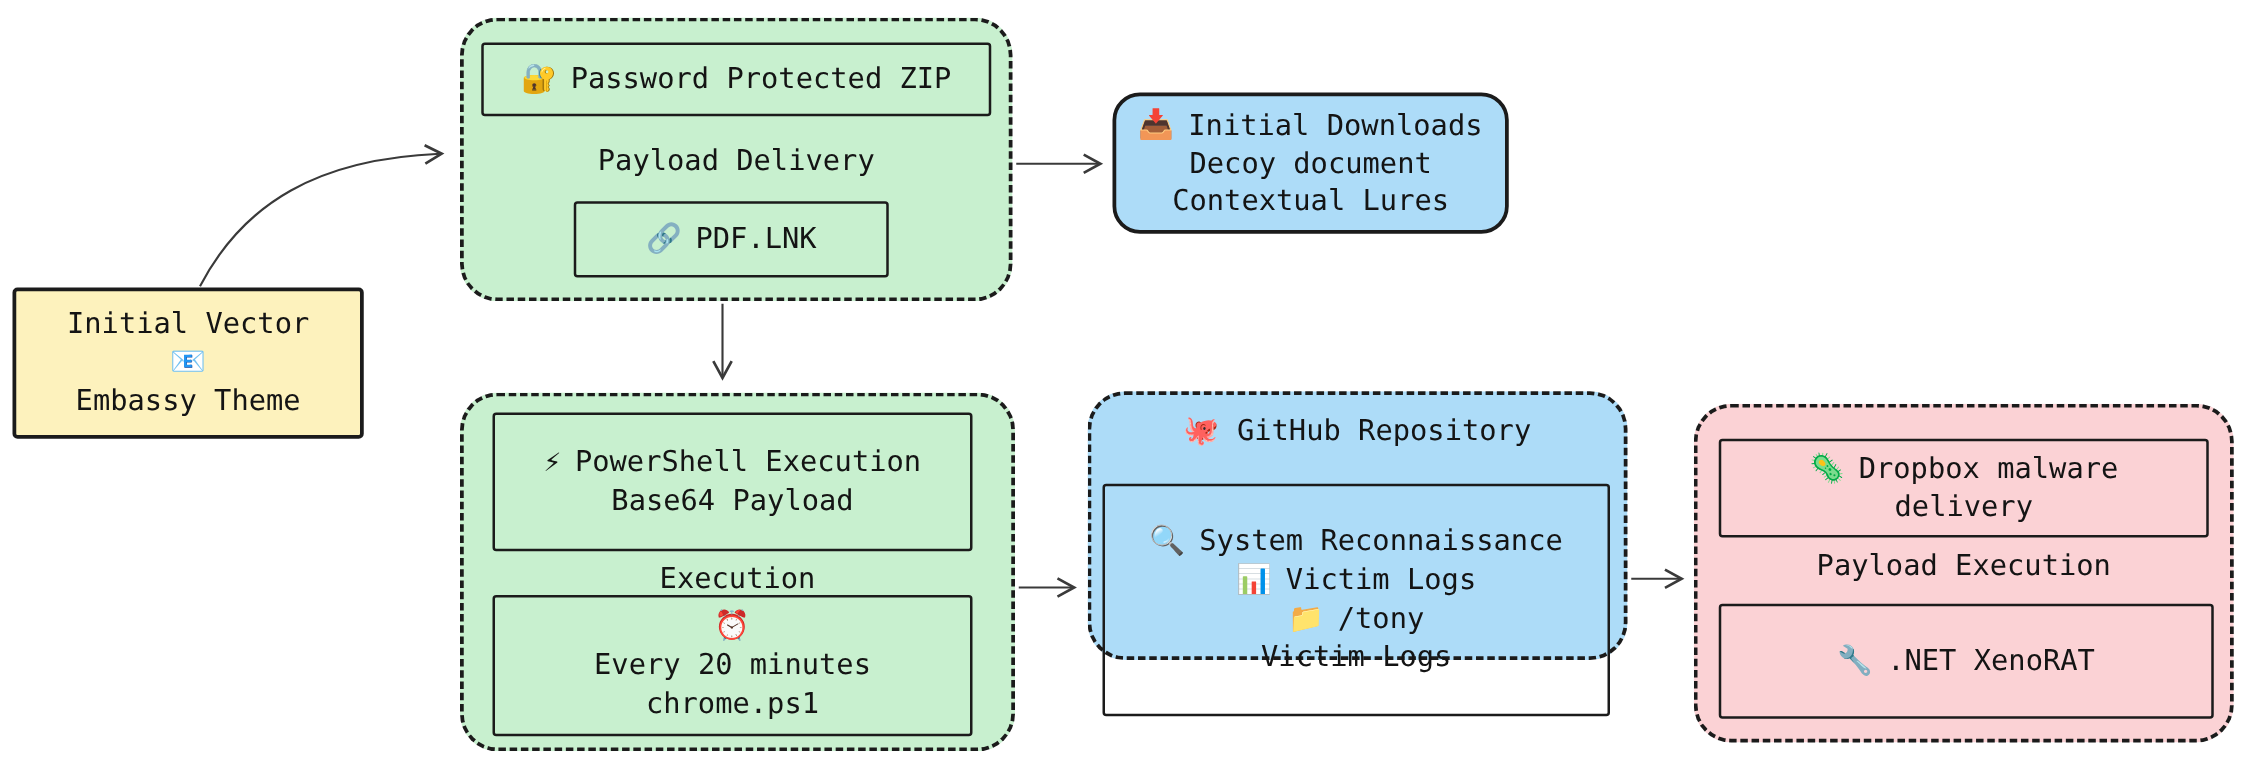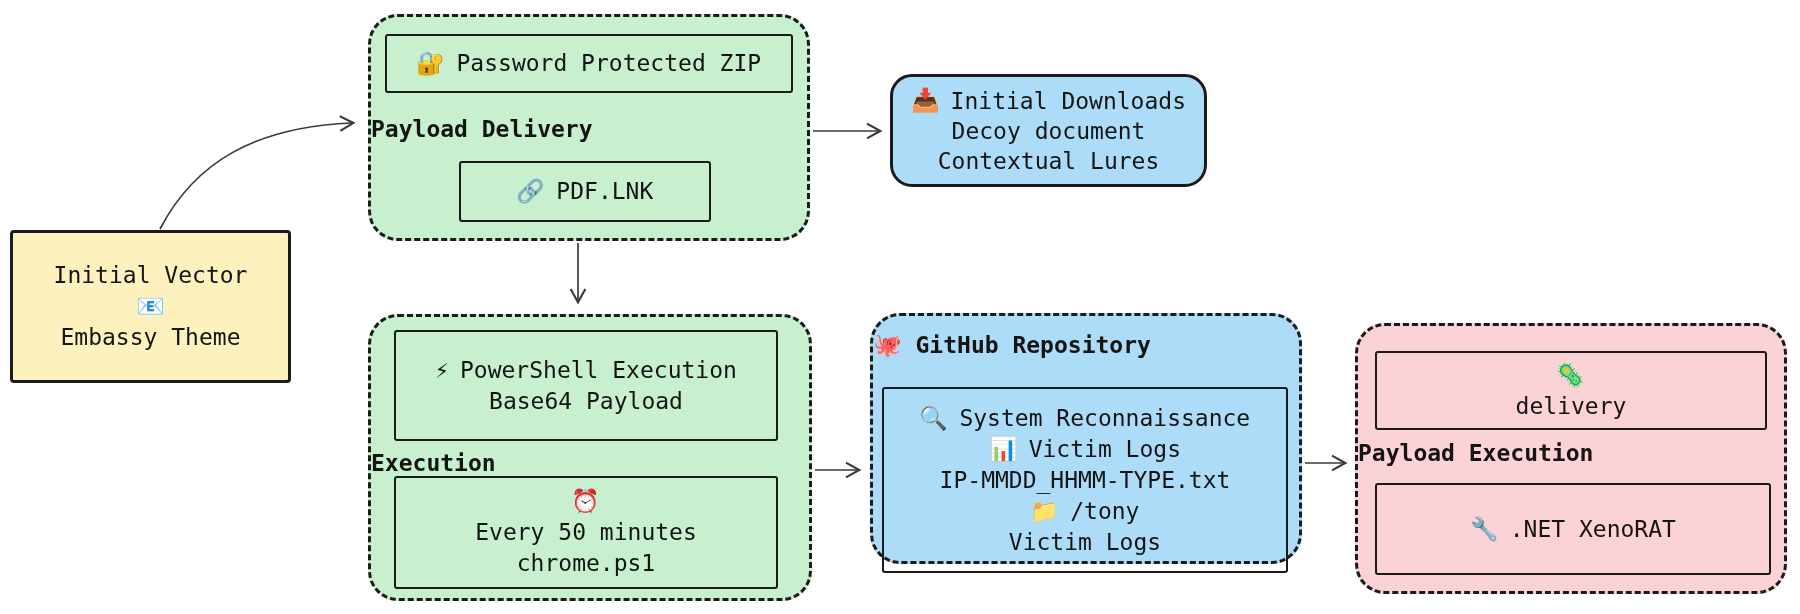--- a/index.html
+++ b/index.html
@@ -60,22 +60,22 @@
     justify-content: center;
     gap: 11px;
     line-height: 31px;
     white-space: nowrap;
   }
   .tight .line { line-height: 30px; }
   .group-label {
     position: absolute;
     left: 0;
     width: 100%;
+    text-align: center;
     line-height: 31px;
-    font-weight: bold;
   }
   .emoji { line-height: 31px; }
 </style>
 </head>
 <body>
 
 <div class="canvas">
 
   <svg class="arrows" viewBox="0 0 1800 614">
     <defs>
@@ -85,21 +85,21 @@
     </defs>
     <g fill="none" stroke="#3a3a3a" stroke-width="1.7">
       <path d="M 160 229 C 195 162 255 127 352 123" marker-end="url(#ah)"></path>
       <path d="M 813 131 L 879 131" marker-end="url(#ah)"></path>
       <path d="M 578 243 L 578 301" marker-end="url(#ah)"></path>
       <path d="M 815 470 L 858 470" marker-end="url(#ah)"></path>
       <path d="M 1305 463 L 1344 463" marker-end="url(#ah)"></path>
     </g>
   </svg>
 
-  <div class="node solid-node" style="left: 10px; top: 230px; width: 281px; height: 153px; background: rgb(253, 242, 189);">
+  <div class="node solid-node" style="left: 10px; top: 230px; width: 281px; height: 121px; background: rgb(253, 242, 189);">
     <div class="line">
       <span>Initial Vector</span>
     </div>
     <div class="line">
       <span class="emoji">📧</span>
     </div>
     <div class="line">
       <span>Embassy Theme</span>
     </div>
   </div>
@@ -142,59 +142,57 @@
       <div class="line">
         <span>Base64 Payload</span>
       </div>
     </div>
     <div class="group-label" style="top:131px;">Execution</div>
     <div class="inner-box" style="left:23px; top:159px; width:384px; height:113px;">
       <div class="line">
         <span class="emoji">⏰</span>
       </div>
       <div class="line">
-        <span>Every 50 minutes</span>
+        <span>Every 20 minutes</span>
       </div>
       <div class="line">
         <span>chrome.ps1</span>
       </div>
     </div>
   </div>
 
-  <div class="node dashed-node" style="left: 870px; top: 313px; width: 432px; height: 251px; background: rgb(173, 220, 248);">
+  <div class="node dashed-node" style="left: 870px; top: 313px; width: 432px; height: 215px; background: rgb(173, 220, 248);">
     <div class="group-label" style="top:14px;">
       <span class="emoji">🐙</span>
       <span>GitHub Repository</span>
     </div>
     <div class="inner-box" style="left:9px; top:71px; width:406px; height:186px;">
       <div class="line">
         <span class="emoji">🔍</span>
         <span>System Reconnaissance</span>
       </div>
       <div class="line">
         <span class="emoji">📊</span>
         <span>Victim Logs</span>
       </div>
       <div class="line">
-        <span>IP-MMDD_HHMM-TYPE.txt</span>
-      </div>
-      <div class="line">
         <span class="emoji">📁</span>
         <span>/tony</span>
       </div>
       <div class="line">
         <span>Victim Logs</span>
       </div>
     </div>
   </div>
 
   <div class="node dashed-node" style="left: 1355px; top: 323px; width: 432px; height: 271px; background: rgb(251, 210, 213);">
     <div class="inner-box" style="left:17px; top:25px; width:392px; height:79px;">
       <div class="line">
         <span class="emoji">🦠</span>
+        <span>Dropbox malware</span>
       </div>
       <div class="line">
         <span>delivery</span>
       </div>
     </div>
     <div class="group-label" style="top:112px;">Payload Execution</div>
     <div class="inner-box" style="left:17px; top:157px; width:396px; height:92px;">
       <div class="line">
         <span class="emoji">🔧</span>
         <span>.NET XenoRAT</span>

